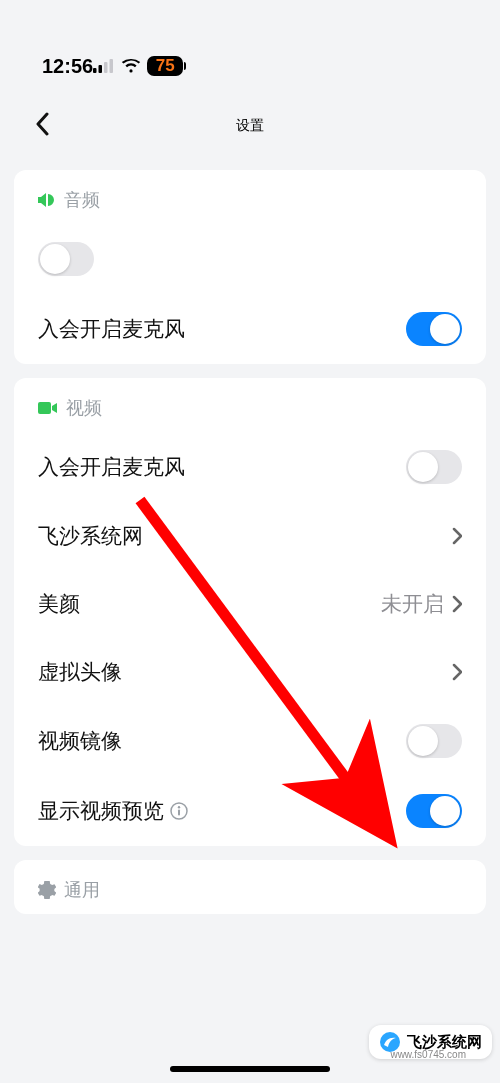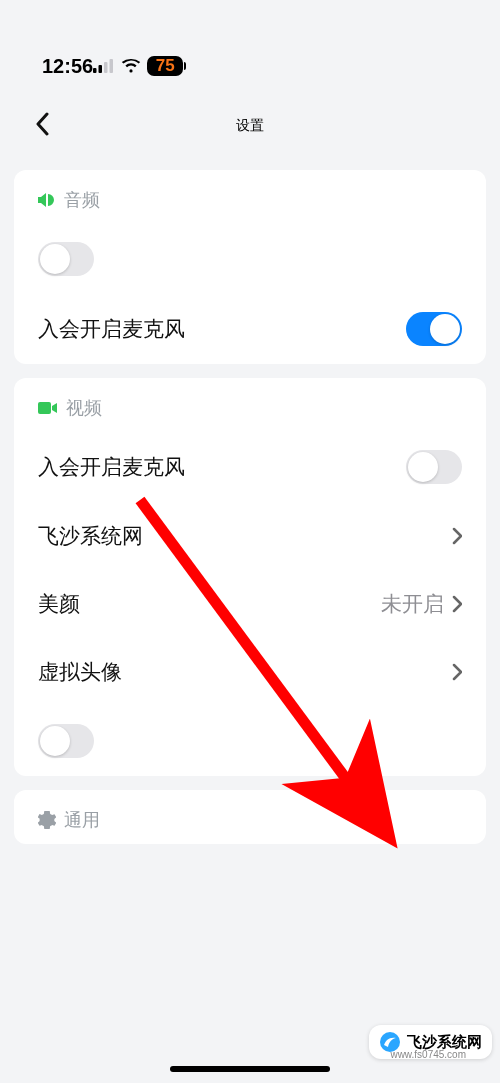--- a/index.html
+++ b/index.html
@@ -199,21 +199,35 @@
   </div>
   <div class="row">
     <span class="row-label">虚拟头像</span>
     <div class="row-right">
       <svg class="chevron" width="10" height="18" viewBox="0 0 10 18">
           <path d="M2 2l7 7-7 7" stroke="#666" stroke-width="2.5" fill="none" stroke-linecap="round" stroke-linejoin="round"></path>
         </svg>
     </div>
   </div>
   <div class="row">
+    <span class="row-label">视频镜像</span>
     <div class="toggle off">
+        <div class="knob"></div>
+      </div>
+  </div>
+  <div class="row">
+    <span class="row-label">
+      <span>显示视频预览</span>
+      <svg width="18" height="18" viewBox="0 0 18 18">
+          <circle cx="9" cy="9" r="8" stroke="#9aa0a6" stroke-width="1.5" fill="none"></circle>
+          <circle cx="9" cy="5.2" r="1.2" fill="#9aa0a6"></circle>
+          <rect x="8" y="7.5" width="2" height="6" rx="1" fill="#9aa0a6"></rect>
+        </svg>
+    </span>
+    <div class="toggle on">
         <div class="knob"></div>
       </div>
   </div>
 </div>
 
 <div class="section" style="margin-bottom:0;">
   <div class="section-header">
     <svg width="18" height="18" viewBox="0 0 18 18">
         <path d="M9 12a3 3 0 100-6 3 3 0 000 6zm7.4-3a6 6 0 00-.1-1.1l2-1.6-1.8-3.1-2.4.9a6 6 0 00-1.9-1.1L11.7 0H6.3L5.8 2.9a6 6 0 00-1.9 1.1l-2.4-.9L-.3 6.2l2 1.6A6 6 0 001.6 9c0 .4 0 .7.1 1.1l-2 1.6 1.8 3.1 2.4-.9a6 6 0 001.9 1.1l.5 2.9h5.4l.5-2.9a6 6 0 001.9-1.1l2.4.9 1.8-3.1-2-1.6z" fill="#9aa0a6"></path>
       </svg>

